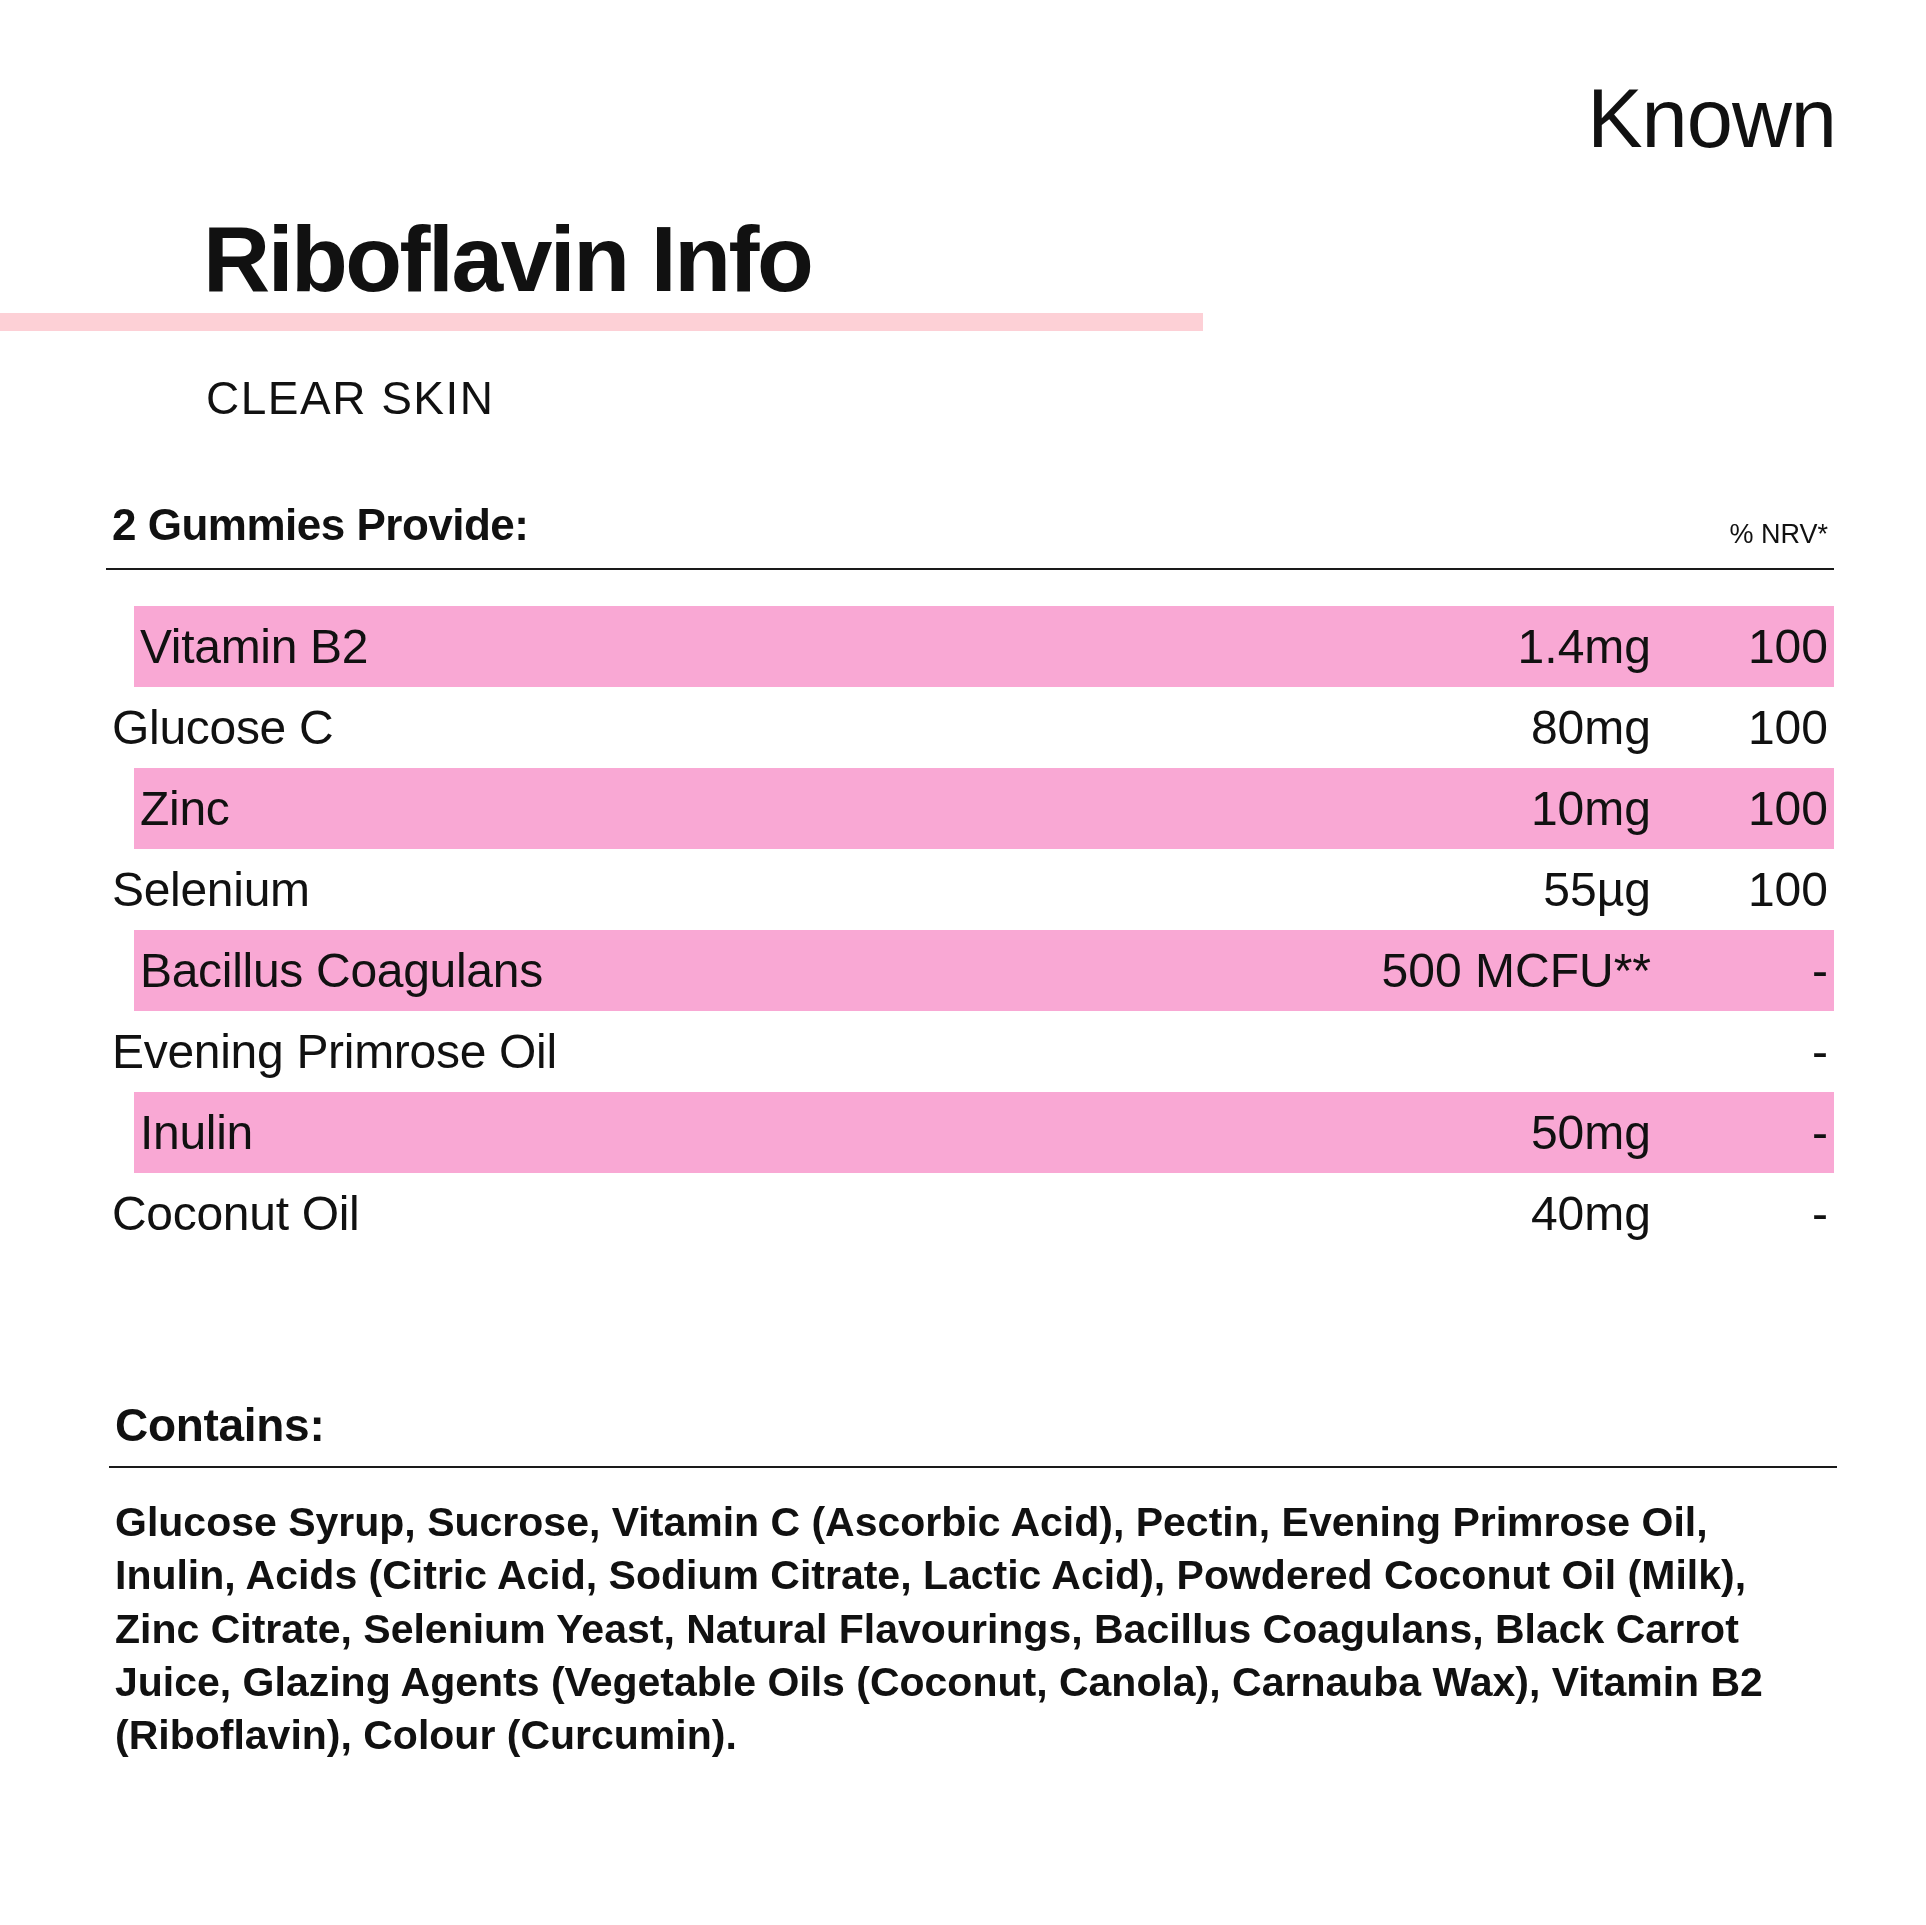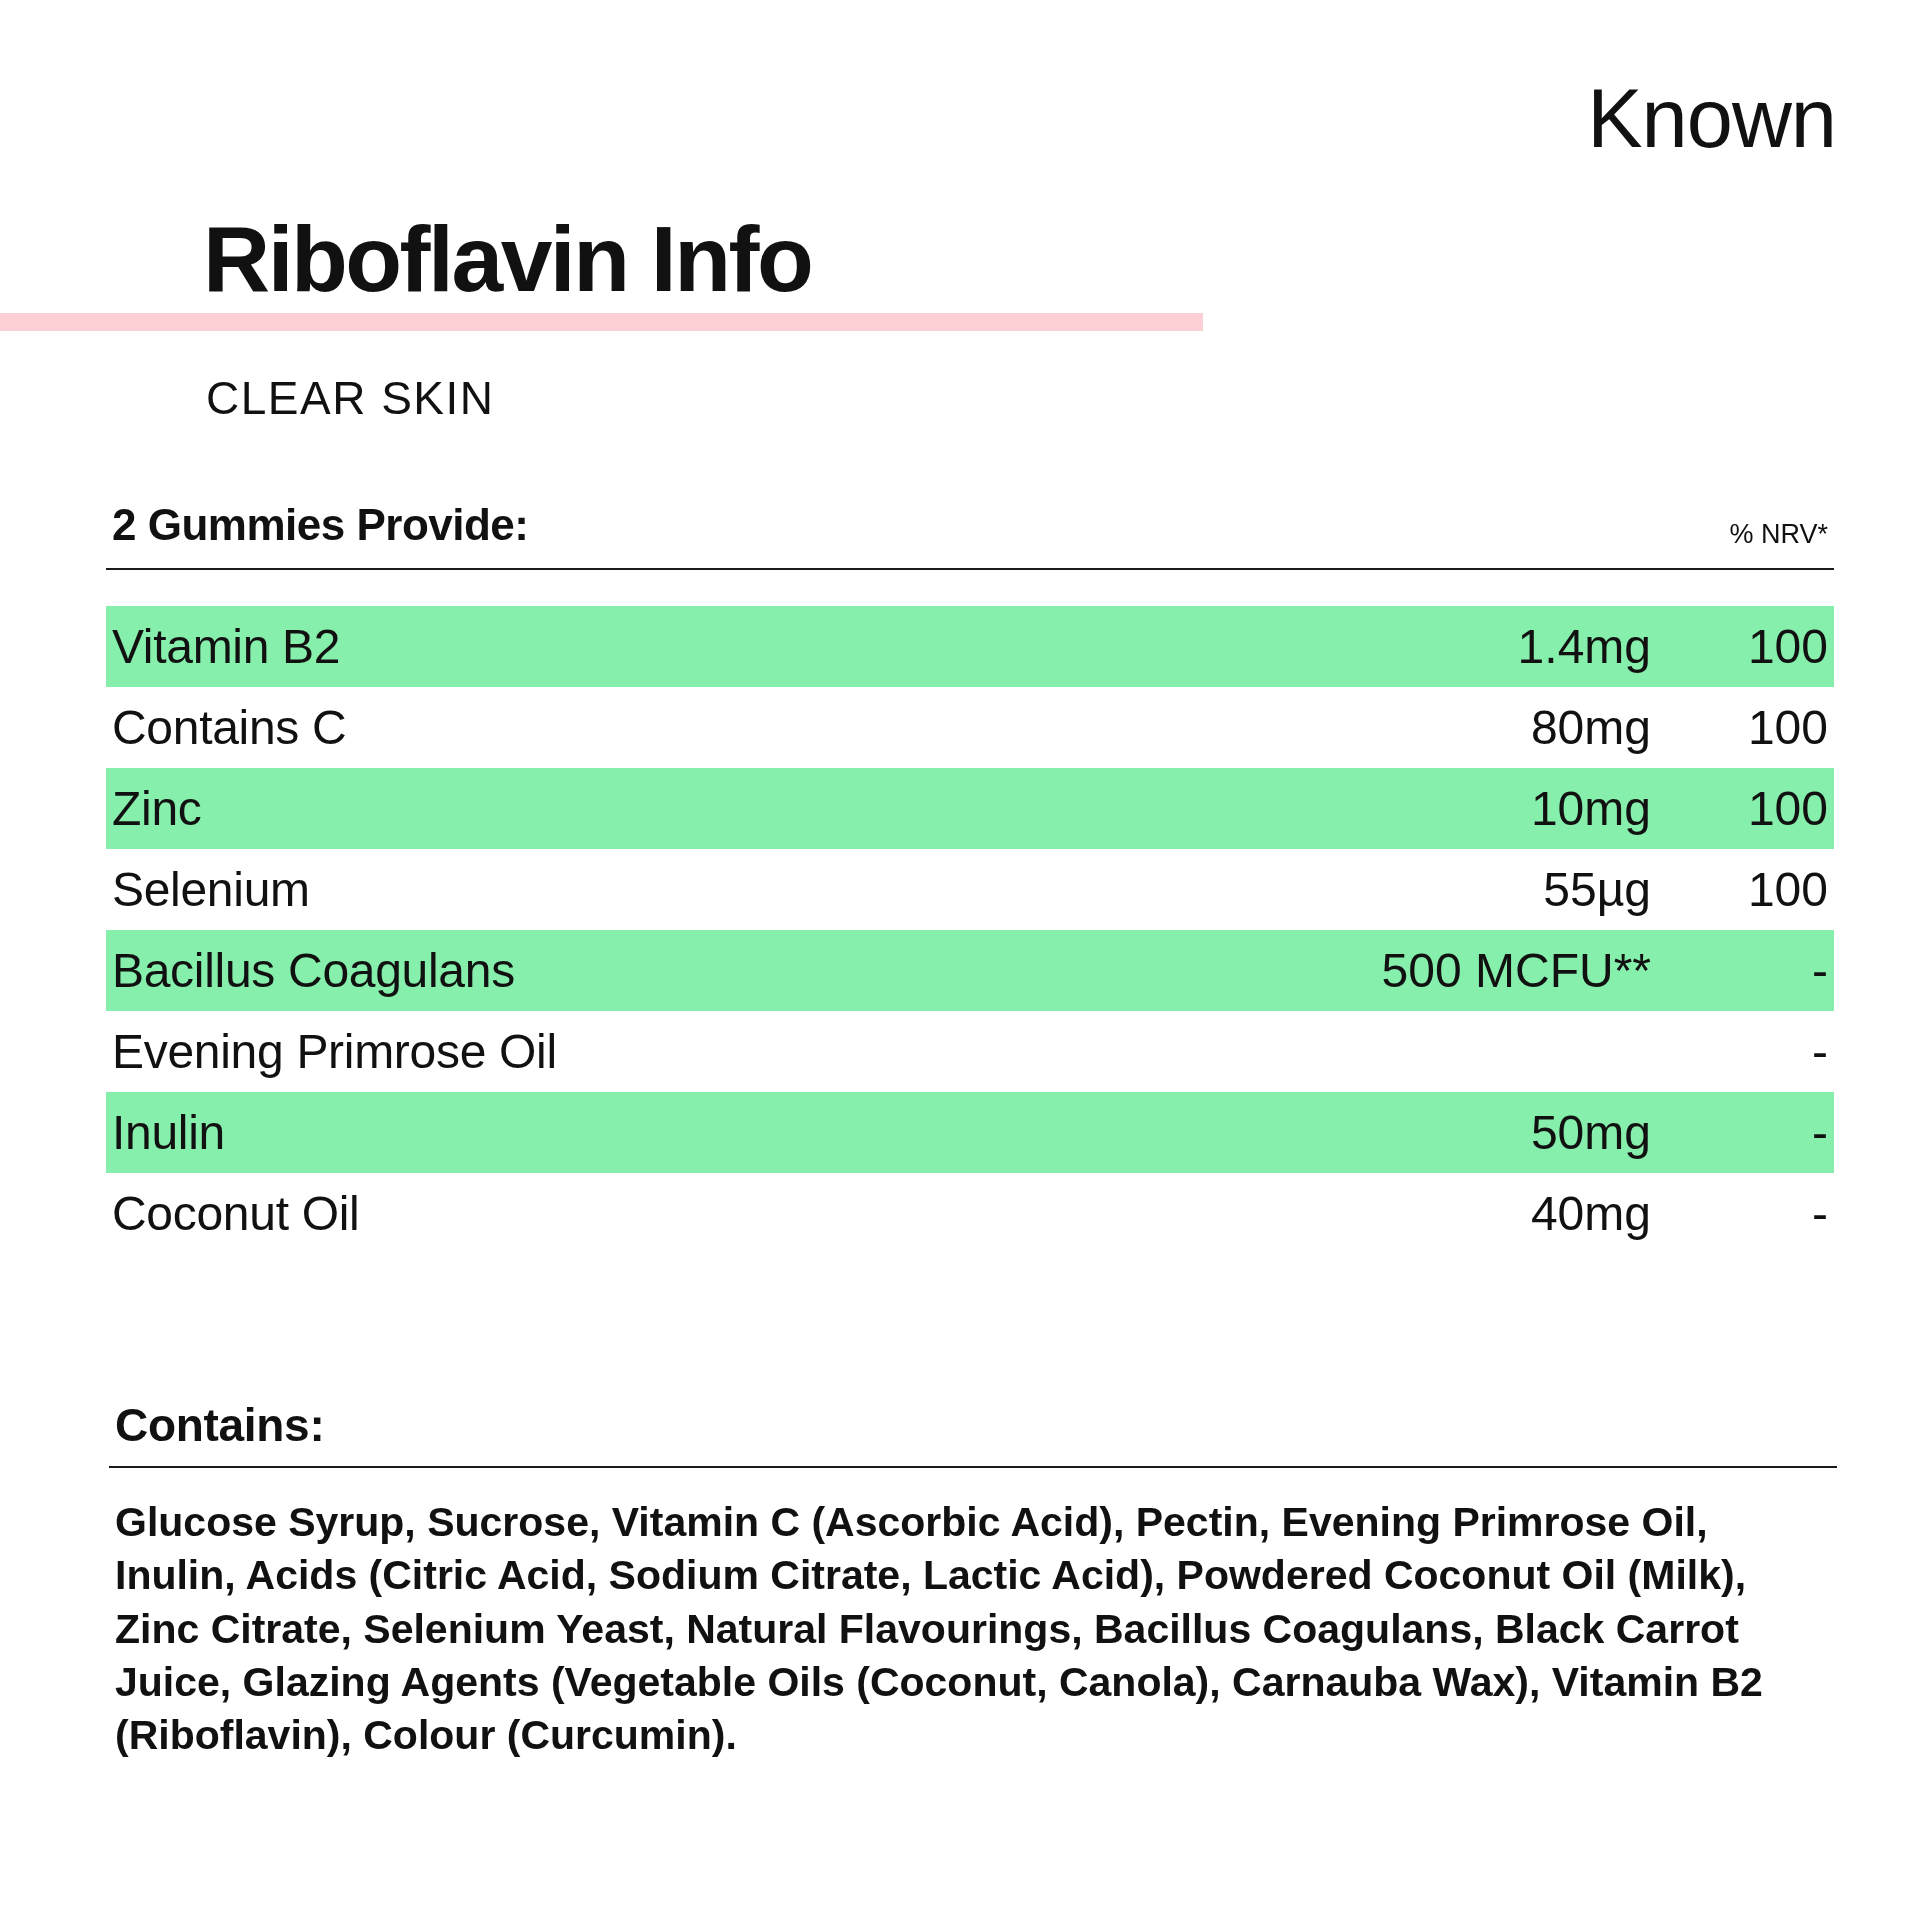--- a/index.html
+++ b/index.html
@@ -88,21 +88,22 @@
   .rows {
     margin-top: 36px;
   }
   .row {
     display: flex;
     align-items: center;
     height: 81px;
     position: relative;
   }
   .row.alt {
-    background: #86efac;
+    background: #f9a8d4;
+    margin-left: 28px;
   }
   .row .cell-name {
     flex: 1 1 auto;
     padding-left: 6px;
     font-size: 48px;
     font-weight: 400;
     letter-spacing: -0.3px;
     color: #111111;
     white-space: nowrap;
   }
@@ -168,21 +169,21 @@
 
     <div class="rows">
 
       <div class="row alt">
         <div class="cell-name">Vitamin B2</div>
         <div class="cell-amount">1.4mg</div>
         <div class="cell-nrv">100</div>
       </div>
 
       <div class="row">
-        <div class="cell-name">Contains C</div>
+        <div class="cell-name">Glucose C</div>
         <div class="cell-amount">80mg</div>
         <div class="cell-nrv">100</div>
       </div>
 
       <div class="row alt">
         <div class="cell-name">Zinc</div>
         <div class="cell-amount">10mg</div>
         <div class="cell-nrv">100</div>
       </div>
 

